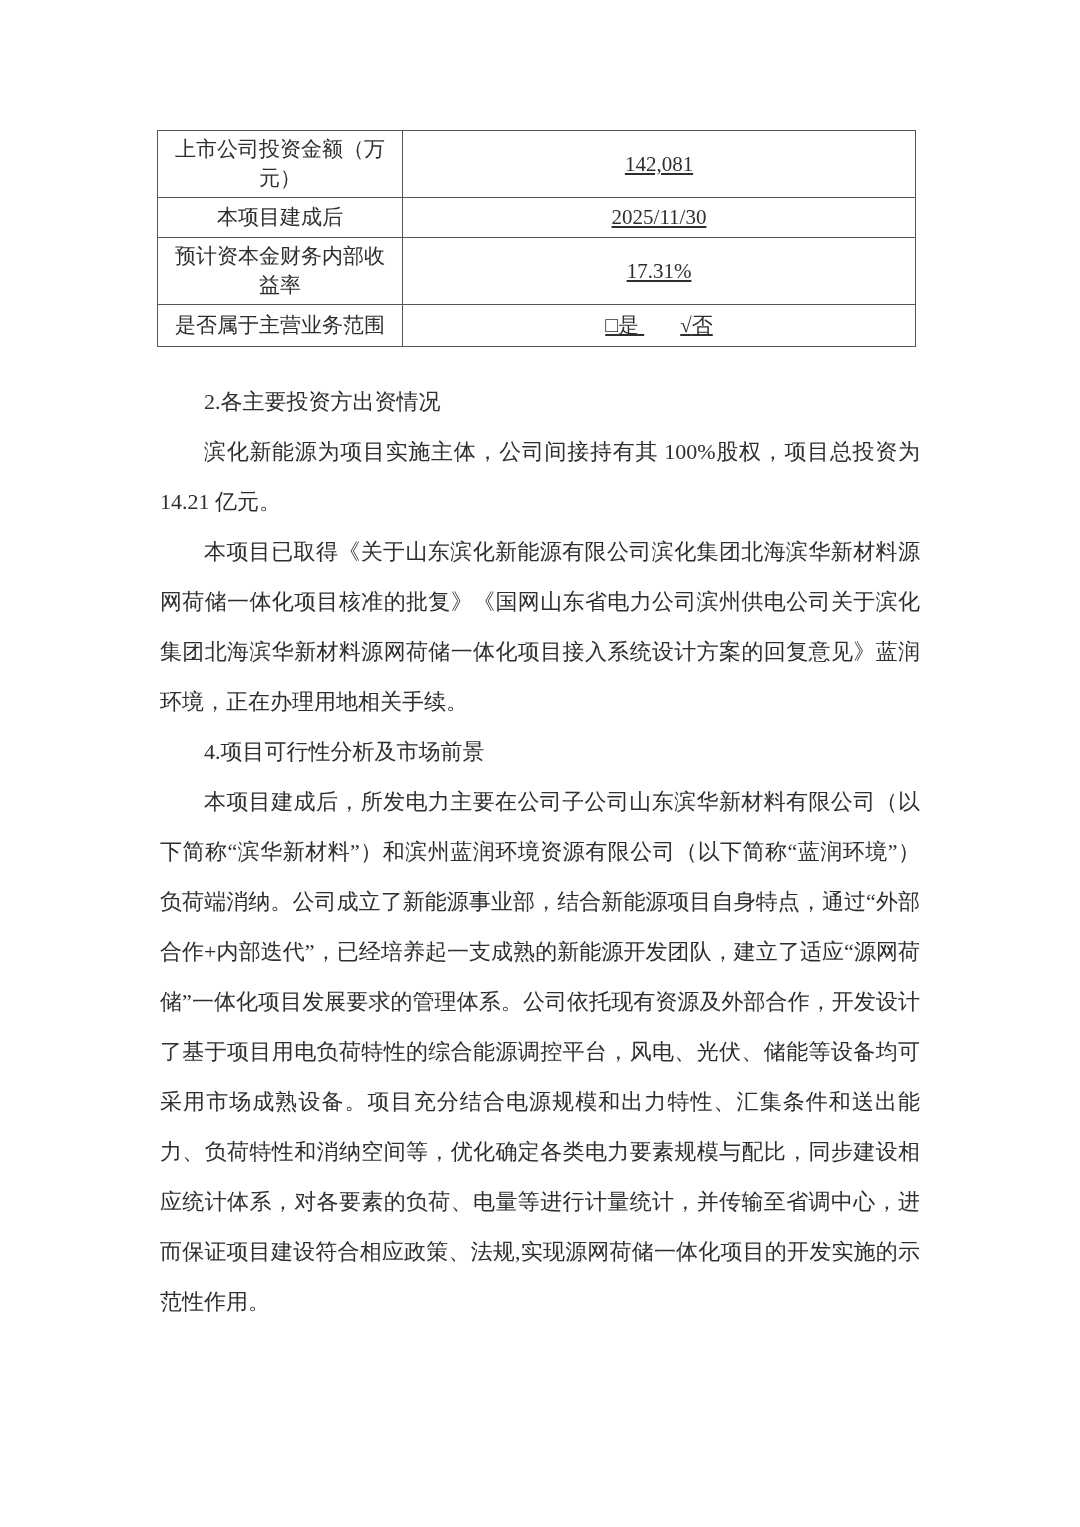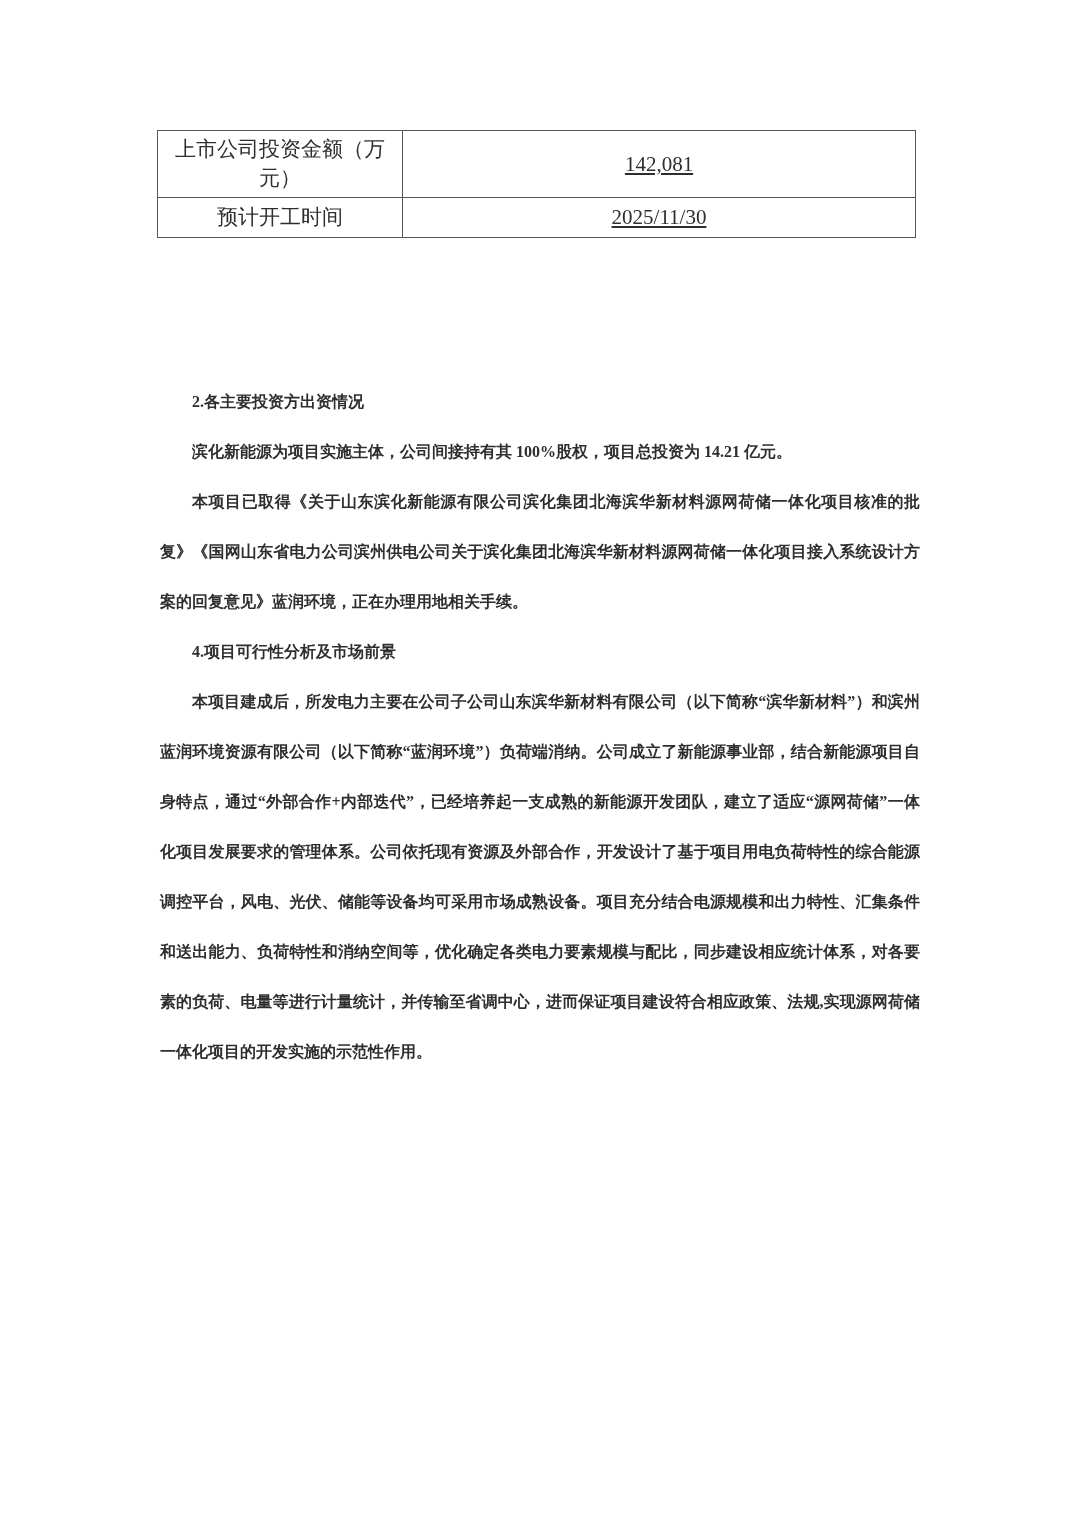--- a/index.html
+++ b/index.html
@@ -46,25 +46,24 @@
   tr.h56 { height: 56px; }
   tr.h42 { height: 42px; }
   .opt { white-space: nowrap; }
   .opt-no { margin-left: 36px; }
   
   .body-text {
     position: absolute;
     left: 160px;
     top: 377px;
     width: 760px;
-    font-size: 16px;
+    font-size: 22px;
     line-height: 50px;
     text-align: justify;
     text-justify: inter-ideograph;
-    font-weight: bold;
   }
   .body-text p {
     margin: 0;
     text-indent: 2em;
   }
 </style>
 </head>
 <body>
 
 <div class="doc">
@@ -73,22 +72,33 @@
     <colgroup>
       <col style="width:245px">
       <col style="width:513px">
     </colgroup>
     <tbody>
       <tr class="h62">
         <td class="label">上市公司投资金额（万元）</td>
         <td class="value">142,081</td>
       </tr>
       <tr class="h40">
-        <td class="label">预计开工时间</td>
+        <td class="label">本项目建成后</td>
         <td class="value">2025/11/30</td>
+      </tr>
+      <tr class="h56">
+        <td class="label">预计资本金财务内部收益率</td>
+        <td class="value">17.31%</td>
+      </tr>
+      <tr class="h42">
+        <td class="label">是否属于主营业务范围</td>
+        <td class="value">
+          <span class="opt"><span>□</span><span>是</span></span>
+          <span class="opt opt-no"><span>√</span><span>否</span></span>
+        </td>
       </tr>
     </tbody>
   </table>
 
   <div class="body-text">
     <p>2.各主要投资方出资情况</p>
     <p>滨化新能源为项目实施主体，公司间接持有其 100%股权，项目总投资为 14.21 亿元。</p>
     <p>本项目已取得《关于山东滨化新能源有限公司滨化集团北海滨华新材料源网荷储一体化项目核准的批复》《国网山东省电力公司滨州供电公司关于滨化集团北海滨华新材料源网荷储一体化项目接入系统设计方案的回复意见》蓝润环境，正在办理用地相关手续。</p>
     <p>4.项目可行性分析及市场前景</p>
     <p>本项目建成后，所发电力主要在公司子公司山东滨华新材料有限公司（以下简称“滨华新材料”）和滨州蓝润环境资源有限公司（以下简称“蓝润环境”）负荷端消纳。公司成立了新能源事业部，结合新能源项目自身特点，通过“外部合作+内部迭代”，已经培养起一支成熟的新能源开发团队，建立了适应“源网荷储”一体化项目发展要求的管理体系。公司依托现有资源及外部合作，开发设计了基于项目用电负荷特性的综合能源调控平台，风电、光伏、储能等设备均可采用市场成熟设备。项目充分结合电源规模和出力特性、汇集条件和送出能力、负荷特性和消纳空间等，优化确定各类电力要素规模与配比，同步建设相应统计体系，对各要素的负荷、电量等进行计量统计，并传输至省调中心，进而保证项目建设符合相应政策、法规,实现源网荷储一体化项目的开发实施的示范性作用。</p>

